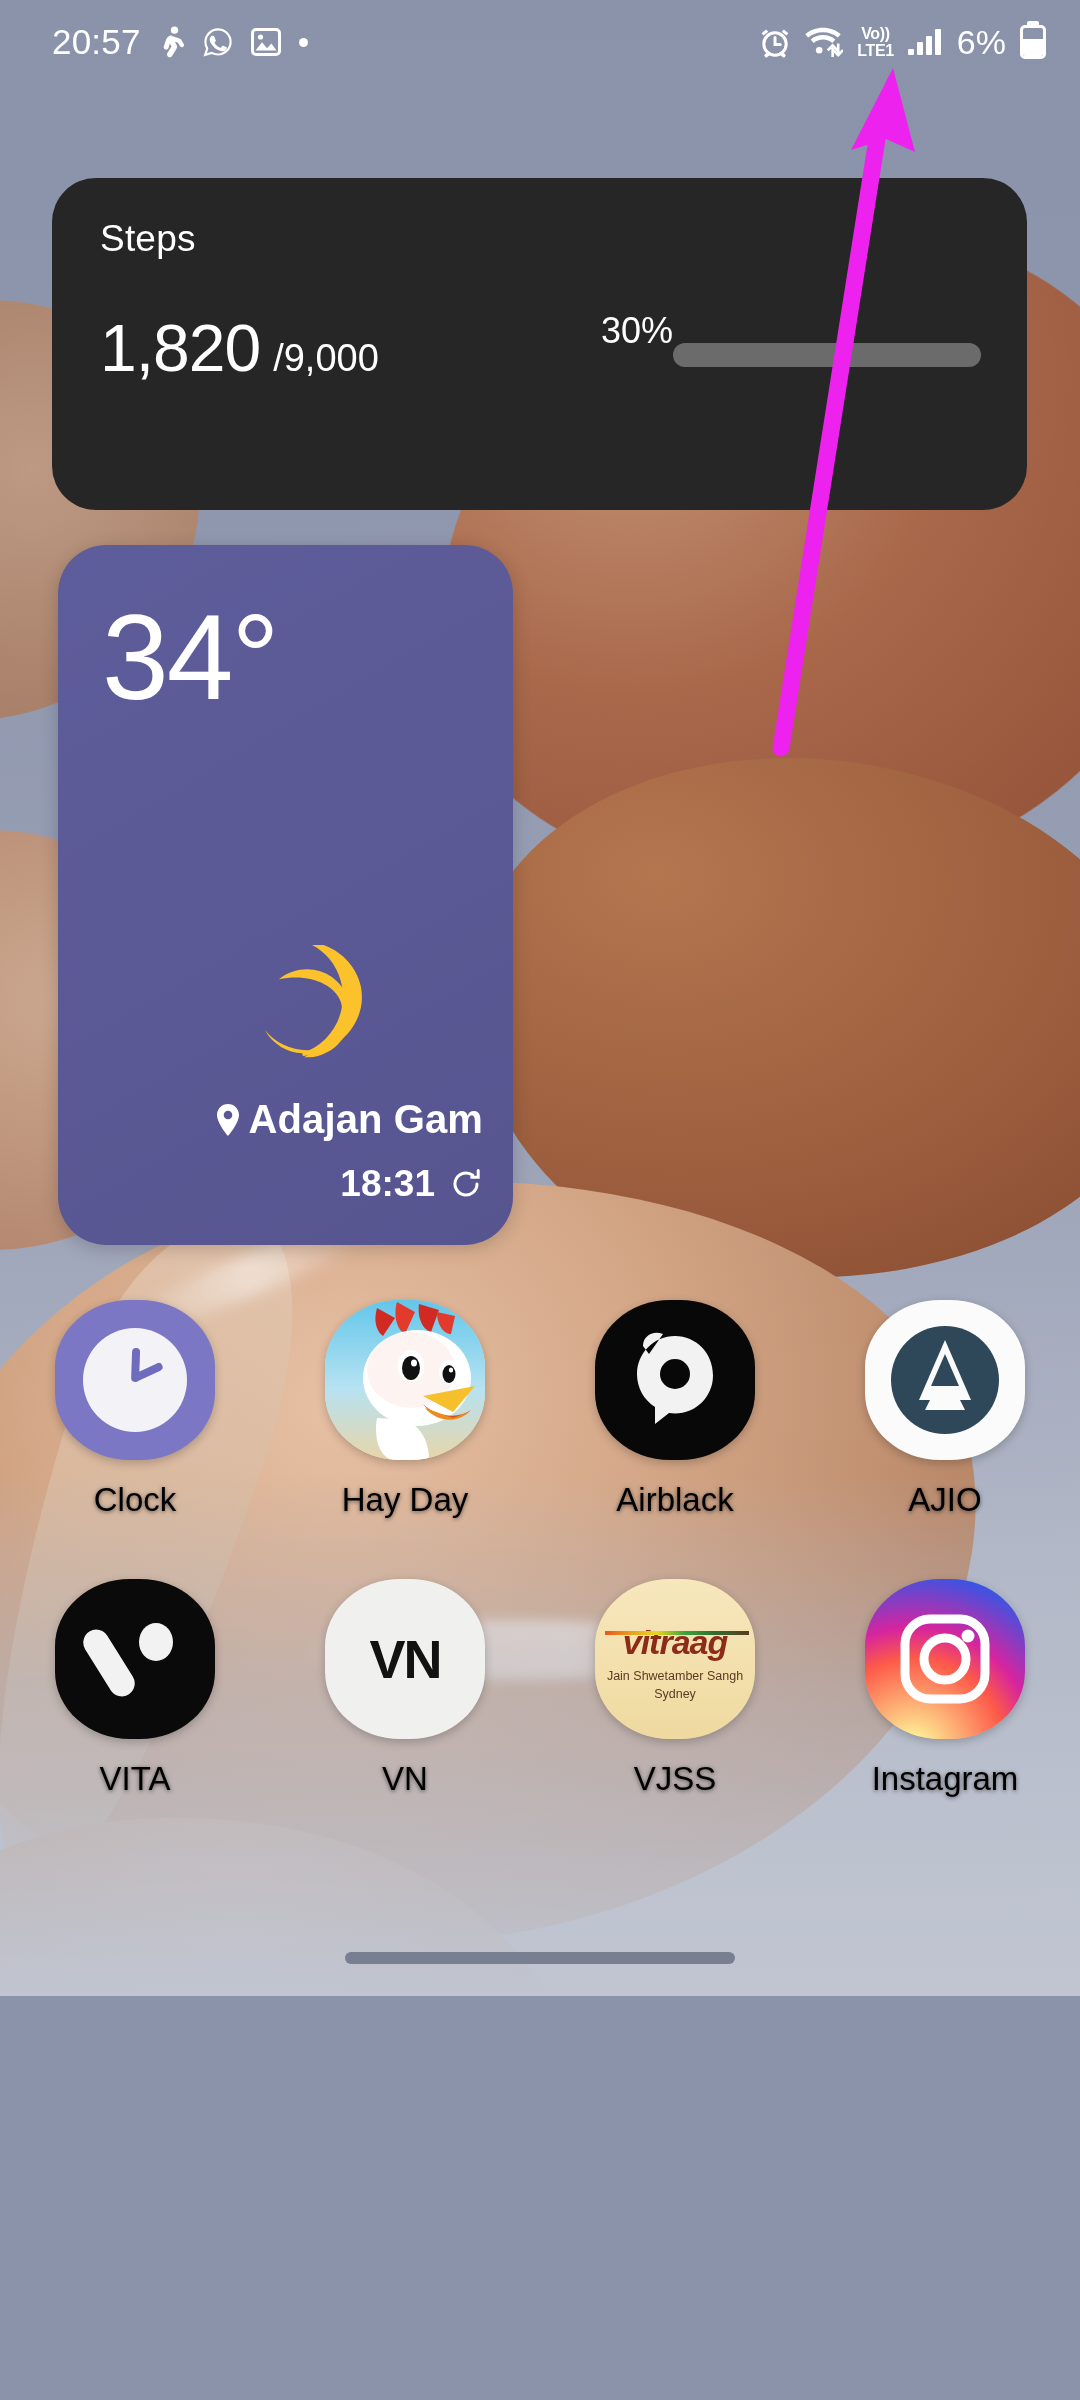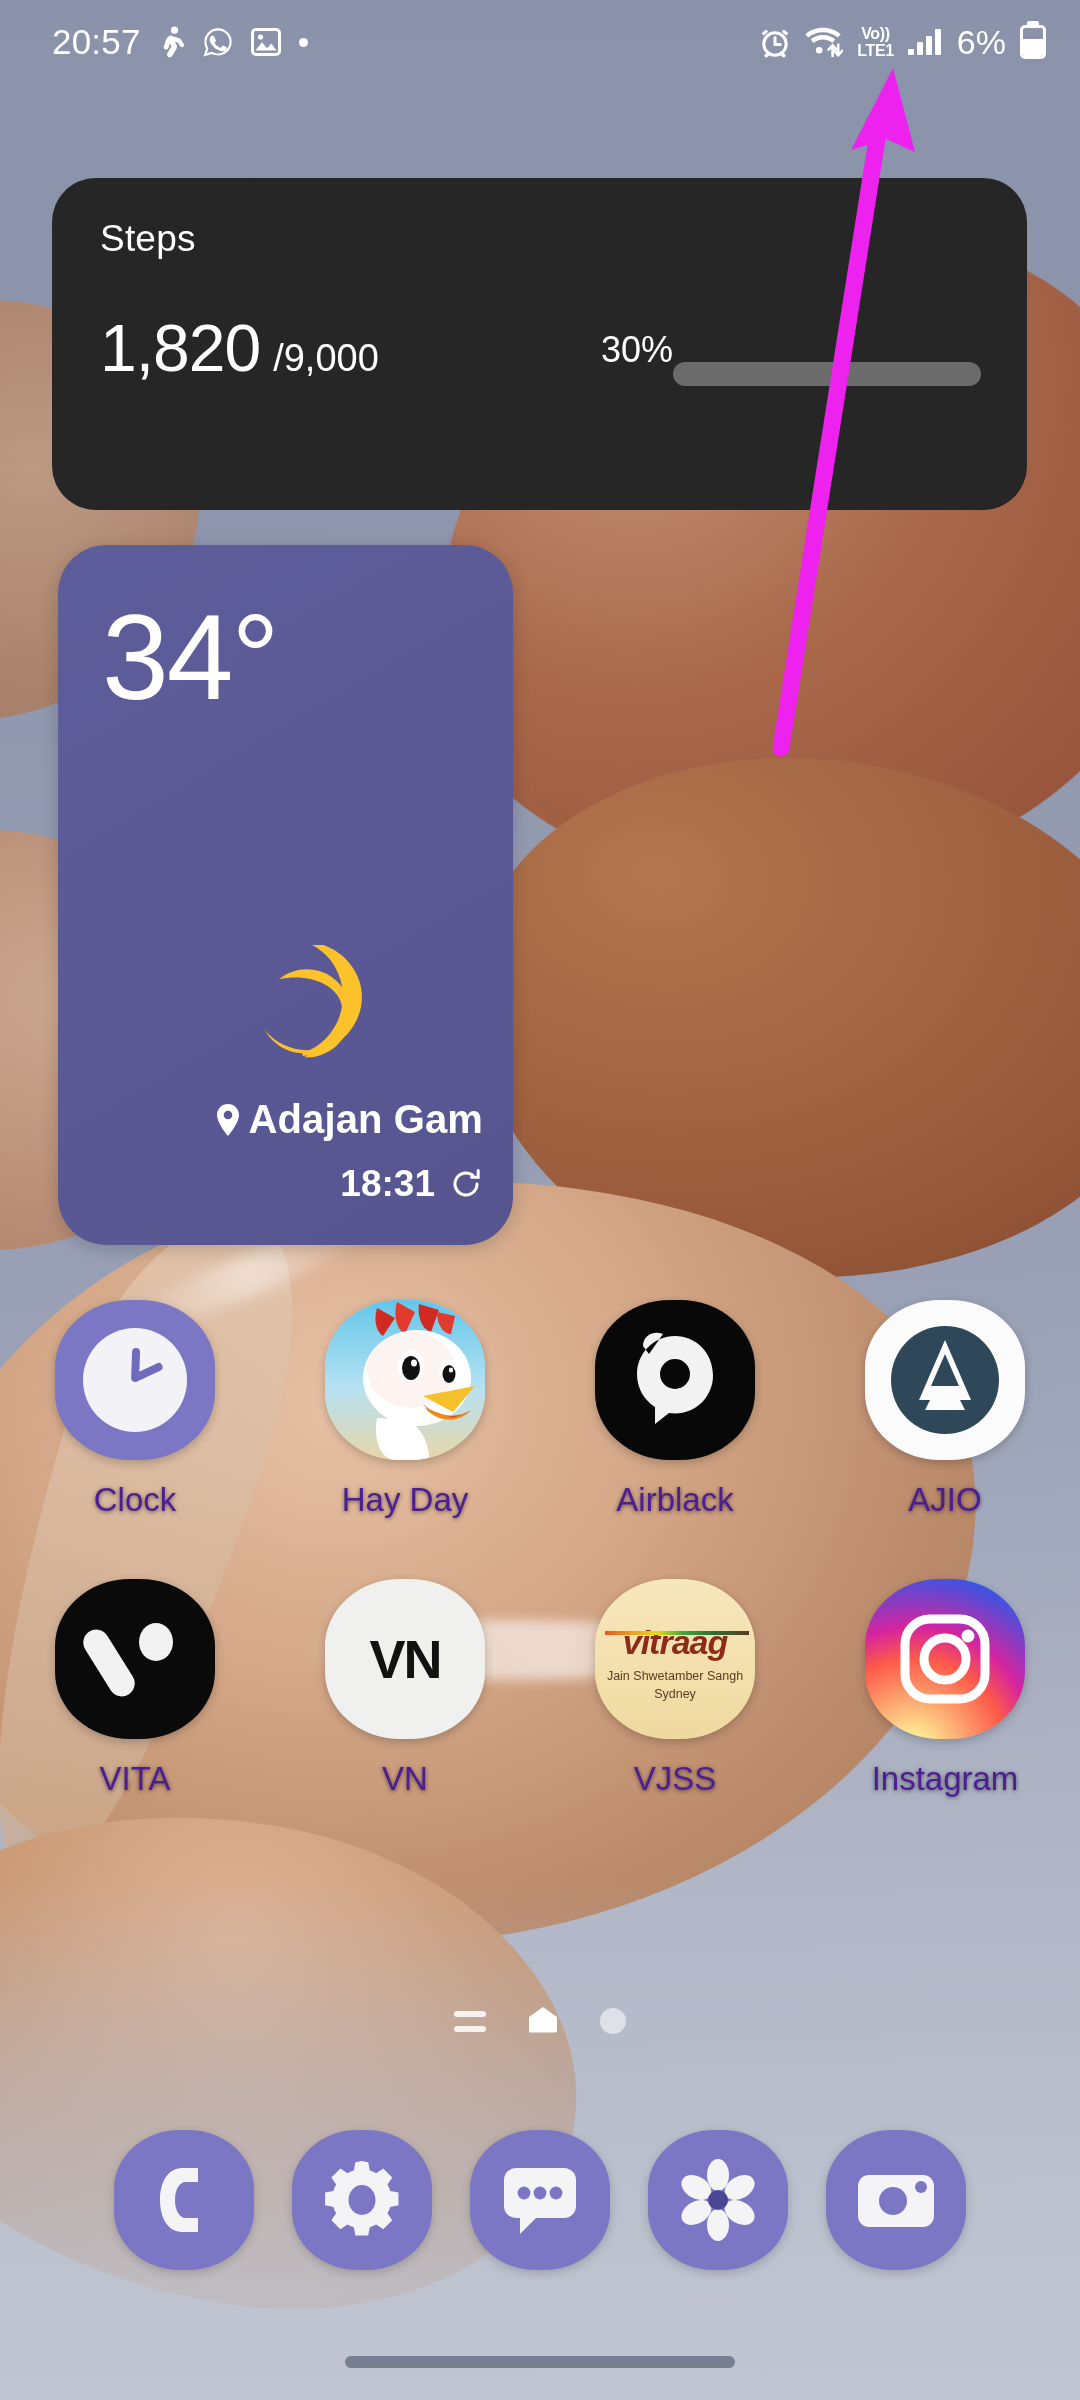--- a/index.html
+++ b/index.html
@@ -5,21 +5,21 @@
   * { margin:0; padding:0; box-sizing:border-box; }
   html, body {
     width:1080px; height:2400px;
     overflow:hidden;
     font-family:"Liberation Sans", sans-serif;
     background:#8b93ab;
   }
 
   #screen {
     position:relative;
-    width:1080px; height:2400px;
+    width:1080px; height:1996px;
     overflow:hidden;
     background:#8b93ab;
   }
 
   
   #wallpaper {
     position:absolute; inset:0;
     background:
       linear-gradient(178deg,#8b93ab 0%, #8e96ad 22%, #9aa1b6 55%, #b2b8c7 80%, #c3c7d3 100%);
     overflow:hidden;
@@ -141,21 +141,21 @@
     position:absolute; top:178px; left:52px;
     width:975px; height:332px;
     background:#262626;
     border-radius:44px;
     z-index:20;
     padding:40px 46px 0 48px;
     color:#fff;
   }
   .steps-title { font-size:37px; font-weight:400; letter-spacing:.2px; }
   .steps-row {
-    display:flex; align-items:flex-end; justify-content:space-between;
+    display:flex; align-items:flex-start; justify-content:space-between;
     margin-top:50px;
   }
   .steps-count { display:flex; align-items:baseline; }
   .steps-count .num { font-size:66px; font-weight:400; letter-spacing:-1px; }
   .steps-count .goal { font-size:38px; font-weight:400; margin-left:13px; color:#fff; }
   .steps-right { display:flex; flex-direction:row; align-items:flex-end; width:380px; }
   .steps-pct { font-size:36px; font-weight:400; margin-bottom:15px; }
   .steps-track {
     width:372px; height:24px; background:#6b6b6b; border-radius:12px;
     overflow:hidden;
@@ -206,21 +206,21 @@
     width:160px; height:160px;
     border-radius:46px;
     position:relative;
     display:flex; align-items:center; justify-content:center;
     overflow:hidden;
     box-shadow:0 3px 10px rgba(0,0,0,.22);
   }
   .squircle { border-radius:47% 47% 47% 47% / 42% 42% 42% 42%; }
   .app-label {
     margin-top:21px;
-    font-size:33px; color:#4c1d95; font-weight:400;
+    font-size:33px; color:#000000; font-weight:400;
     text-shadow:0 1px 4px rgba(0,0,0,.55);
     white-space:nowrap;
   }
 
   
   .ic-clock { background:#7b77c4; }
   .ic-clock .face {
     width:104px; height:104px; border-radius:50%; background:#f3f2f7; position:relative;
   }
   .ic-clock .h, .ic-clock .m {

